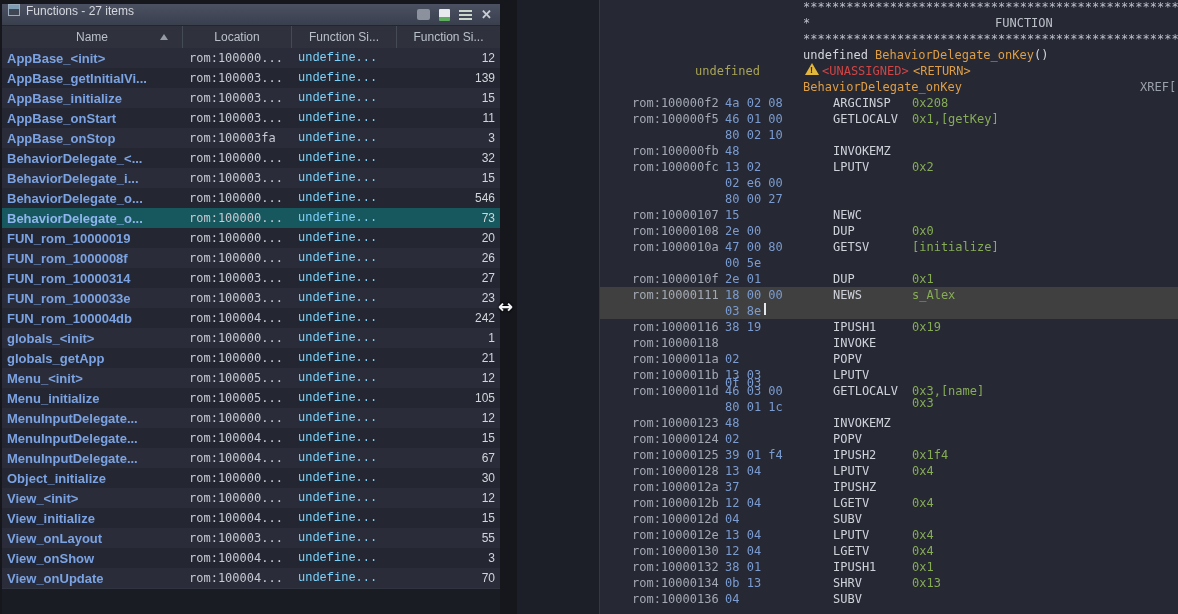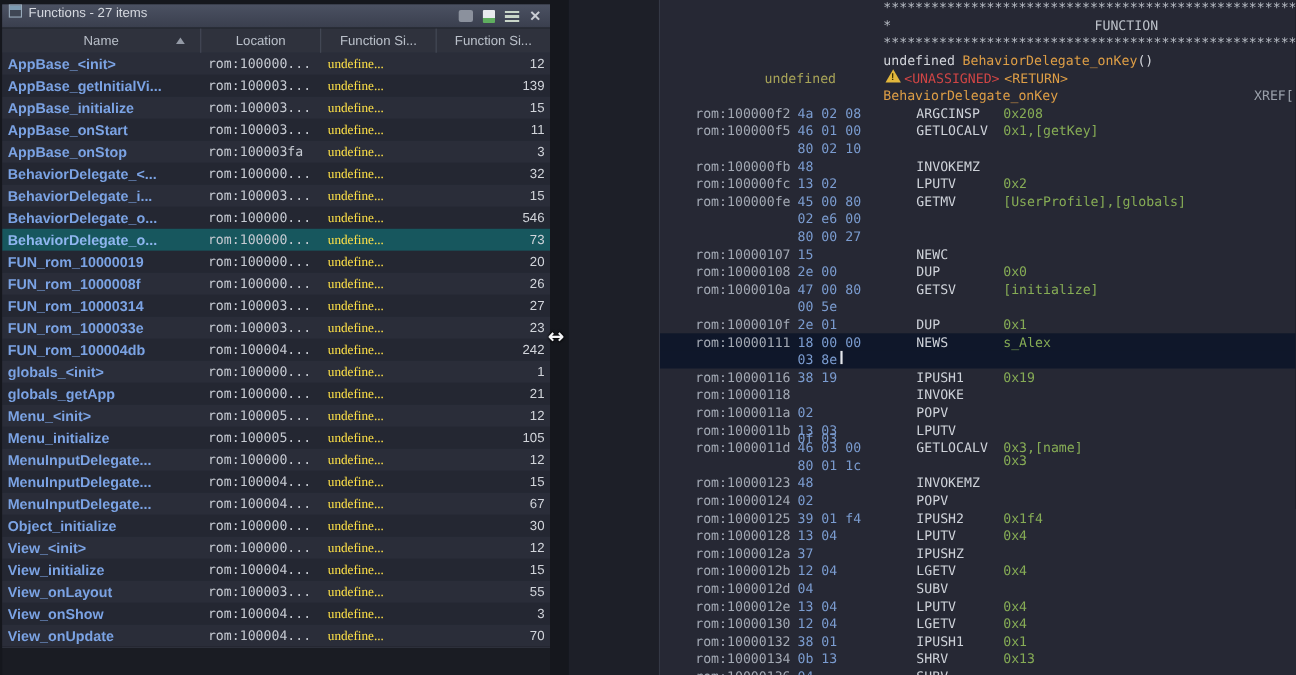--- a/index.html
+++ b/index.html
@@ -24,32 +24,32 @@
   .th .h-sig{width:105px;}
   .th .h-size{width:103px;border-right:none;}
   .sort-icon{position:absolute;right:14px;top:8px;width:0;height:0;border-left:4px solid transparent;border-right:4px solid transparent;border-bottom:6px solid #949aa6;}
   .rows{height:540px;overflow:hidden;}
   .fn-row{display:flex;height:20px;align-items:center;background:#2a2d39;}
   .fn-row.alt{background:#242732;}
   .fn-row.sel{background:#17575e;}
   .c-name{width:181px;padding-left:5px;box-sizing:border-box;font-weight:bold;font-size:13px;color:#7ba3e4;white-space:nowrap;overflow:hidden;}
   .fn-row.sel .c-name{color:#8fb6f0;}
   .c-loc{width:109px;padding-left:6px;box-sizing:border-box;font-family:"DejaVu Sans Mono",monospace;font-size:12px;color:#c6cad2;white-space:nowrap;overflow:hidden;}
-  .c-sig{width:105px;padding-left:6px;box-sizing:border-box;font-family:Liberation Serif, serif;font-size:12px;color:#fde047;white-space:nowrap;overflow:hidden;}
+  .c-sig{width:105px;padding-left:6px;box-sizing:border-box;font-family:Liberation Mono, monospace;font-size:12px;color:#7dd3fc;white-space:nowrap;overflow:hidden;}
   .c-size{width:103px;padding-right:5px;box-sizing:border-box;font-size:12px;color:#d2d5db;text-align:right;}
   #left-bottom{position:absolute;left:2px;top:588px;width:498px;height:26px;background:#1a1c23;border-top:1px solid #30343f;}
   
   #splitter{position:absolute;left:500px;top:0;width:17px;height:614px;background:#15171d;}
   .resize-cursor{position:absolute;left:-2px;top:296px;color:#f2f3f5;font-size:18px;font-weight:bold;text-shadow:0 1px 2px #000,0 -1px 2px #000;font-family:"DejaVu Sans",sans-serif;}
   
   #gutter{position:absolute;left:517px;top:0;width:83px;height:614px;background:#1d1f28;border-right:1px solid #343845;box-sizing:border-box;}
   #listing{position:absolute;left:600px;top:0;width:578px;height:614px;background:#262834;overflow:hidden;}
   #listing-content{position:absolute;top:-1px;left:0;right:0;}
   .lst-line{position:relative;height:16px;font-family:"DejaVu Sans Mono",monospace;font-size:12px;white-space:pre;}
-  .lst-line.hl{background:#0f172a;}
+  .lst-line.hl{background:#404040;}
   .lst-line span{position:absolute;top:0;line-height:16px;}
   .a{color:#a3a9b4;} .b{color:#7b9cd0;} .m{color:#ced2d9;} .o{color:#86ac55;}
   .cmt{color:#bcc1c9;} .wht{color:#d2d5db;} .orn{color:#de9e46;} .red{color:#d04545;}
   .olv{color:#a8a458;} .gry{color:#9aa0aa;}
   .caret{position:absolute;top:2px;width:2px;height:12px;background:#e4e7ec;}
   .warn{position:absolute;top:2px;width:0;height:0;border-left:7px solid transparent;border-right:7px solid transparent;border-bottom:12px solid #e2b73c;}
   .warn::after{content:"!";position:absolute;left:-2px;top:2px;font:bold 9px "Liberation Sans",sans-serif;color:#3a2f00;}
 </style>
 </head>
 <body>
@@ -258,21 +258,20 @@
       <div class="lst-line"><span class="cmt" style="left: 203px;">*</span><span class="cmt" style="left: 395px;">FUNCTION</span></div>
       <div class="lst-line"><span class="cmt" style="left: 203px;">****************************************************************</span></div>
       <div class="lst-line"><span class="wht" style="left: 203px;">undefined </span><span class="orn" style="left: 275px;">BehaviorDelegate_onKey</span><span class="wht" style="left: 434px;">()</span></div>
       <div class="lst-line"><span class="olv" style="left: 95px;">undefined</span><span class="warn" style="left: 205px;"></span><span class="red" style="left: 222px;">&lt;UNASSIGNED&gt;</span><span class="orn" style="left: 313px;">&lt;RETURN&gt;</span></div>
       <div class="lst-line"><span class="orn" style="left: 203px;">BehaviorDelegate_onKey</span><span class="gry" style="left: 540px;">XREF[</span></div>
       <div class="lst-line"><span class="a" style="left: 32px;">rom:100000f2</span><span class="b" style="left: 125px; text-align: right;">4a 02 08</span><span class="m" style="left: 233px;">ARGCINSP</span><span class="o" style="left: 312px;">0x208</span></div>
       <div class="lst-line"><span class="a" style="left: 32px;">rom:100000f5</span><span class="b" style="left: 125px;">46 01 00</span><span class="m" style="left: 233px;">GETLOCALV</span><span class="o" style="left: 312px;">0x1,[getKey]</span></div>
       <div class="lst-line"><span class="b" style="left: 125px;">80 02 10</span></div>
       <div class="lst-line"><span class="a" style="left: 32px;">rom:100000fb</span><span class="b" style="left: 125px;">48</span><span class="m" style="left: 233px;">INVOKEMZ</span></div>
       <div class="lst-line"><span class="a" style="left: 32px;">rom:100000fc</span><span class="b" style="left: 125px;">13 02</span><span class="m" style="left: 233px;">LPUTV</span><span class="o" style="left: 312px;">0x2</span></div>
-      <div class="lst-line"><span class="a" style="left: 32px;">rom:100000fe</span><span class="b" style="left: 125px;">45 00 80</span><span class="m" style="left: 233px;">GETMV</span><span class="o" style="left: 312px;">[UserProfile],[globals]</span></div>
       <div class="lst-line"><span class="b" style="left: 125px;">02 e6 00</span></div>
       <div class="lst-line"><span class="b" style="left: 125px;">80 00 27</span></div>
       <div class="lst-line"><span class="a" style="left: 32px;">rom:10000107</span><span class="b" style="left: 125px;">15</span><span class="m" style="left: 233px;">NEWC</span></div>
       <div class="lst-line"><span class="a" style="left: 32px;">rom:10000108</span><span class="b" style="left: 125px;">2e 00</span><span class="m" style="left: 233px;">DUP</span><span class="o" style="left: 312px;">0x0</span></div>
       <div class="lst-line"><span class="a" style="left: 32px;">rom:1000010a</span><span class="b" style="left: 125px;">47 00 80</span><span class="m" style="left: 233px;">GETSV</span><span class="o" style="left: 312px;">[initialize]</span></div>
       <div class="lst-line"><span class="b" style="left: 125px;">00 5e</span></div>
       <div class="lst-line"><span class="a" style="left: 32px;">rom:1000010f</span><span class="b" style="left: 125px;">2e 01</span><span class="m" style="left: 233px;">DUP</span><span class="o" style="left: 312px;">0x1</span></div>
       <div class="lst-line hl"><span class="a" style="left: 32px;">rom:10000111</span><span class="b" style="left: 125px;">18 00 00</span><span class="m" style="left: 233px;">NEWS</span><span class="o" style="left: 312px;">s_Alex</span></div>
       <div class="lst-line hl"><span class="b" style="left: 125px;">03 8e</span><span class="caret" style="left: 164.15px;"></span></div>
       <div class="lst-line"><span class="a" style="left: 32px;">rom:10000116</span><span class="b" style="left: 125px;">38 19</span><span class="m" style="left: 233px;">IPUSH1</span><span class="o" style="left: 312px;">0x19</span></div>

